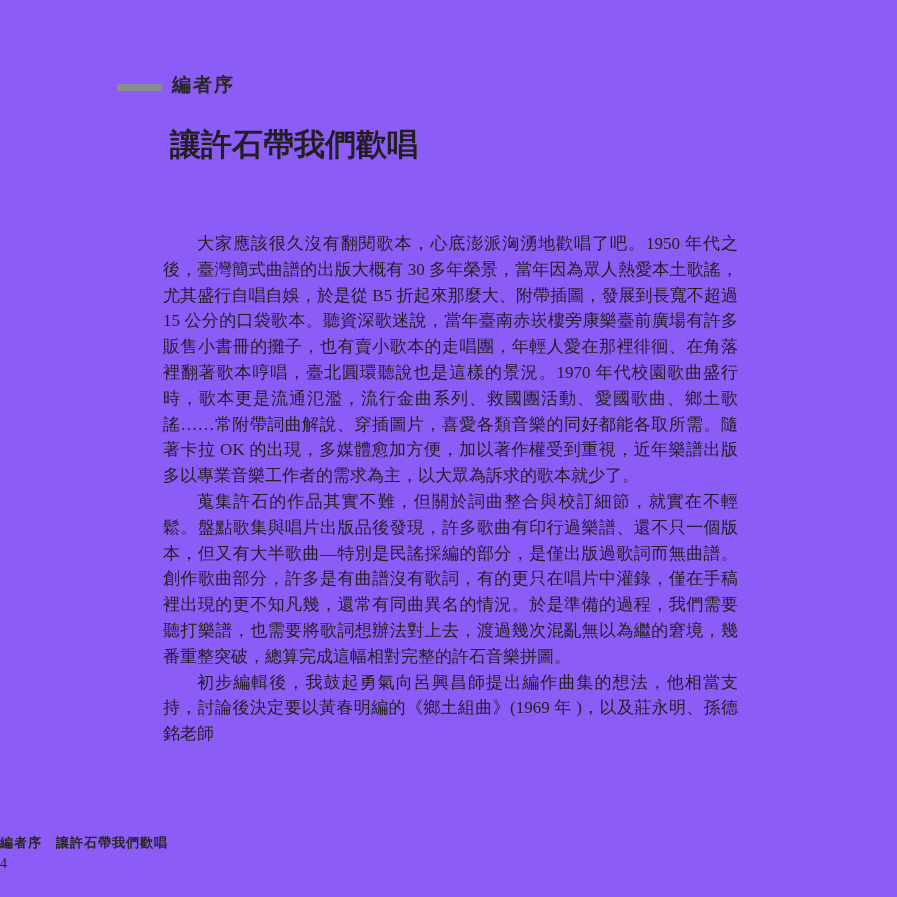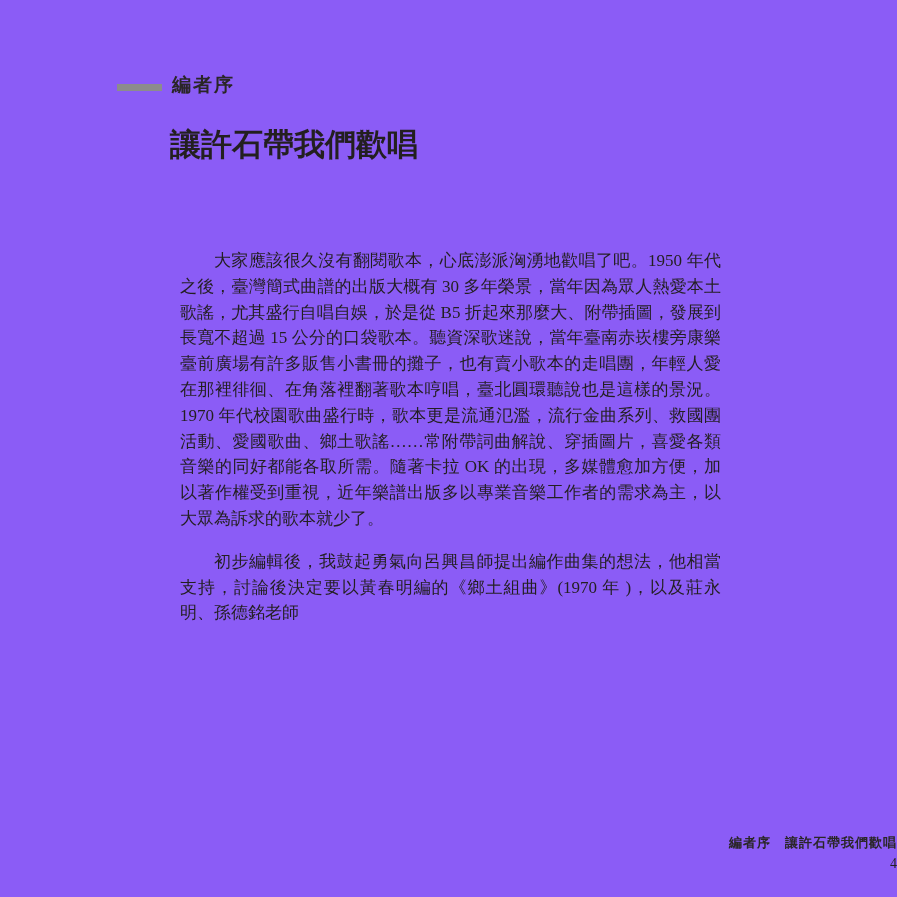--- a/index.html
+++ b/index.html
@@ -46,30 +46,30 @@
     top: 231px;
     width: 575px;
     font-family: "Liberation Serif", "DejaVu Serif", serif;
     font-size: 17px;
     line-height: 25.8px;
     text-align: justify;
     text-justify: inter-ideograph;
     color: #231f20;
   }
   .body-text p {
-    margin: 17px;
+    margin: 0;
     padding: 0;
     text-indent: 2em;
   }
   .footer {
     position: absolute;
     left: 0;
     top: 834px;
     width: 897px;
-    text-align: right;
+    text-align: left;
   }
   .footer-line {
     font-family: "Liberation Sans", "DejaVu Sans", sans-serif;
     font-weight: bold;
     font-size: 13px;
     color: #2a2627;
     letter-spacing: 1px;
   }
   .footer-line .footer-book {
     margin-left: 14px;
@@ -87,21 +87,22 @@
 <div class="page">
 
   <div class="accent-bar"></div>
 
   <div class="section-label">編者序</div>
 
   <h1 class="page-title">讓許石帶我們歡唱</h1>
 
   <div class="body-text">
     <p>大家應該很久沒有翻閱歌本，心底澎派洶湧地歡唱了吧。1950 年代之後，臺灣簡式曲譜的出版大概有 30 多年榮景，當年因為眾人熱愛本土歌謠，尤其盛行自唱自娛，於是從 B5 折起來那麼大、附帶插圖，發展到長寬不超過 15 公分的口袋歌本。聽資深歌迷說，當年臺南赤崁樓旁康樂臺前廣場有許多販售小書冊的攤子，也有賣小歌本的走唱團，年輕人愛在那裡徘徊、在角落裡翻著歌本哼唱，臺北圓環聽說也是這樣的景況。1970 年代校園歌曲盛行時，歌本更是流通氾濫，流行金曲系列、救國團活動、愛國歌曲、鄉土歌謠……常附帶詞曲解說、穿插圖片，喜愛各類音樂的同好都能各取所需。隨著卡拉 OK 的出現，多媒體愈加方便，加以著作權受到重視，近年樂譜出版多以專業音樂工作者的需求為主，以大眾為訴求的歌本就少了。</p>
-    <p>初步編輯後，我鼓起勇氣向呂興昌師提出編作曲集的想法，他相當支持，討論後決定要以黃春明編的《鄉土組曲》(1970 年 )，以及莊永明、孫德銘老師</p>
+    <p>蒐集許石的作品其實不難，但關於詞曲整合與校訂細節，就實在不輕鬆。盤點歌集與唱片出版品後發現，許多歌曲有印行過樂譜、還不只一個版本，但又有大半歌曲—特別是民謠採編的部分，是僅出版過歌詞而無曲譜。創作歌曲部分，許多是有曲譜沒有歌詞，有的更只在唱片中灌錄，僅在手稿裡出現的更不知凡幾，還常有同曲異名的情況。於是準備的過程，我們需要聽打樂譜，也需要將歌詞想辦法對上去，渡過幾次混亂無以為繼的窘境，幾番重整突破，總算完成這幅相對完整的許石音樂拼圖。</p>
+    <p>初步編輯後，我鼓起勇氣向呂興昌師提出編作曲集的想法，他相當支持，討論後決定要以黃春明編的《鄉土組曲》(1969 年 )，以及莊永明、孫德銘老師</p>
   </div>
 
   <div class="footer">
     <div class="footer-line">
       <span>編者序</span><span class="footer-book">讓許石帶我們歡唱</span>
     </div>
     <div class="footer-pagenum">4</div>
   </div>
 
 </div>

